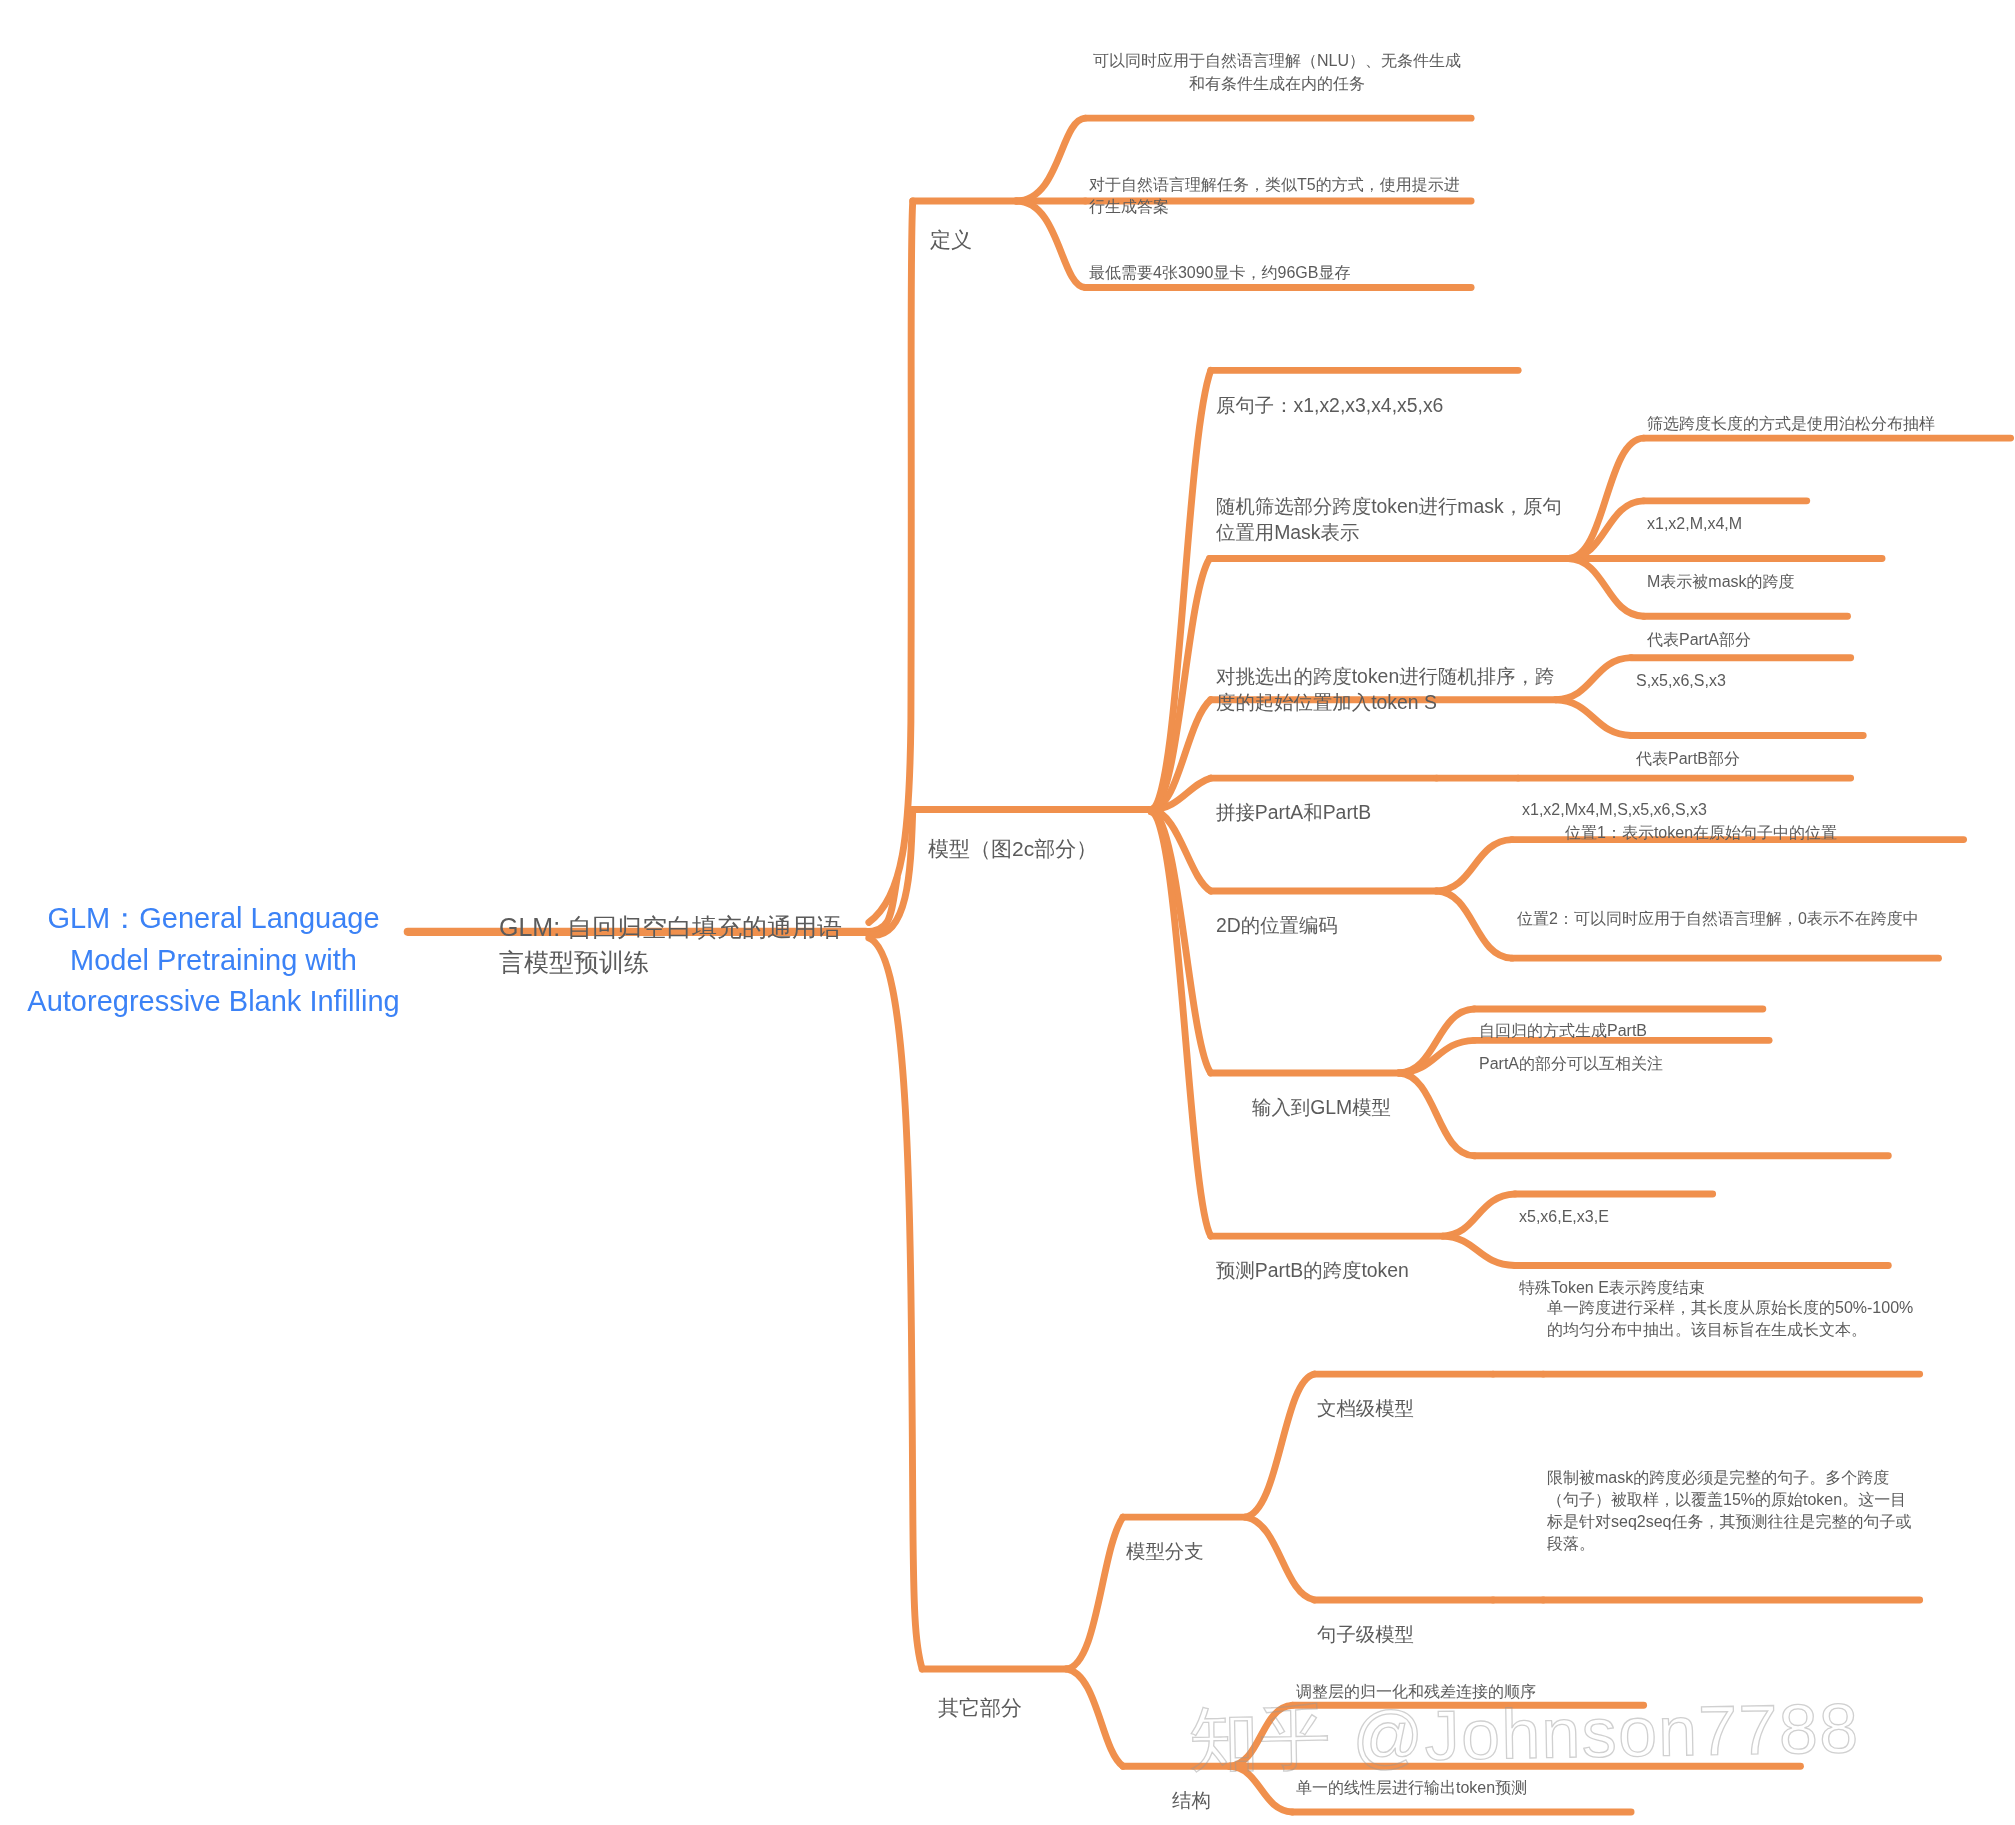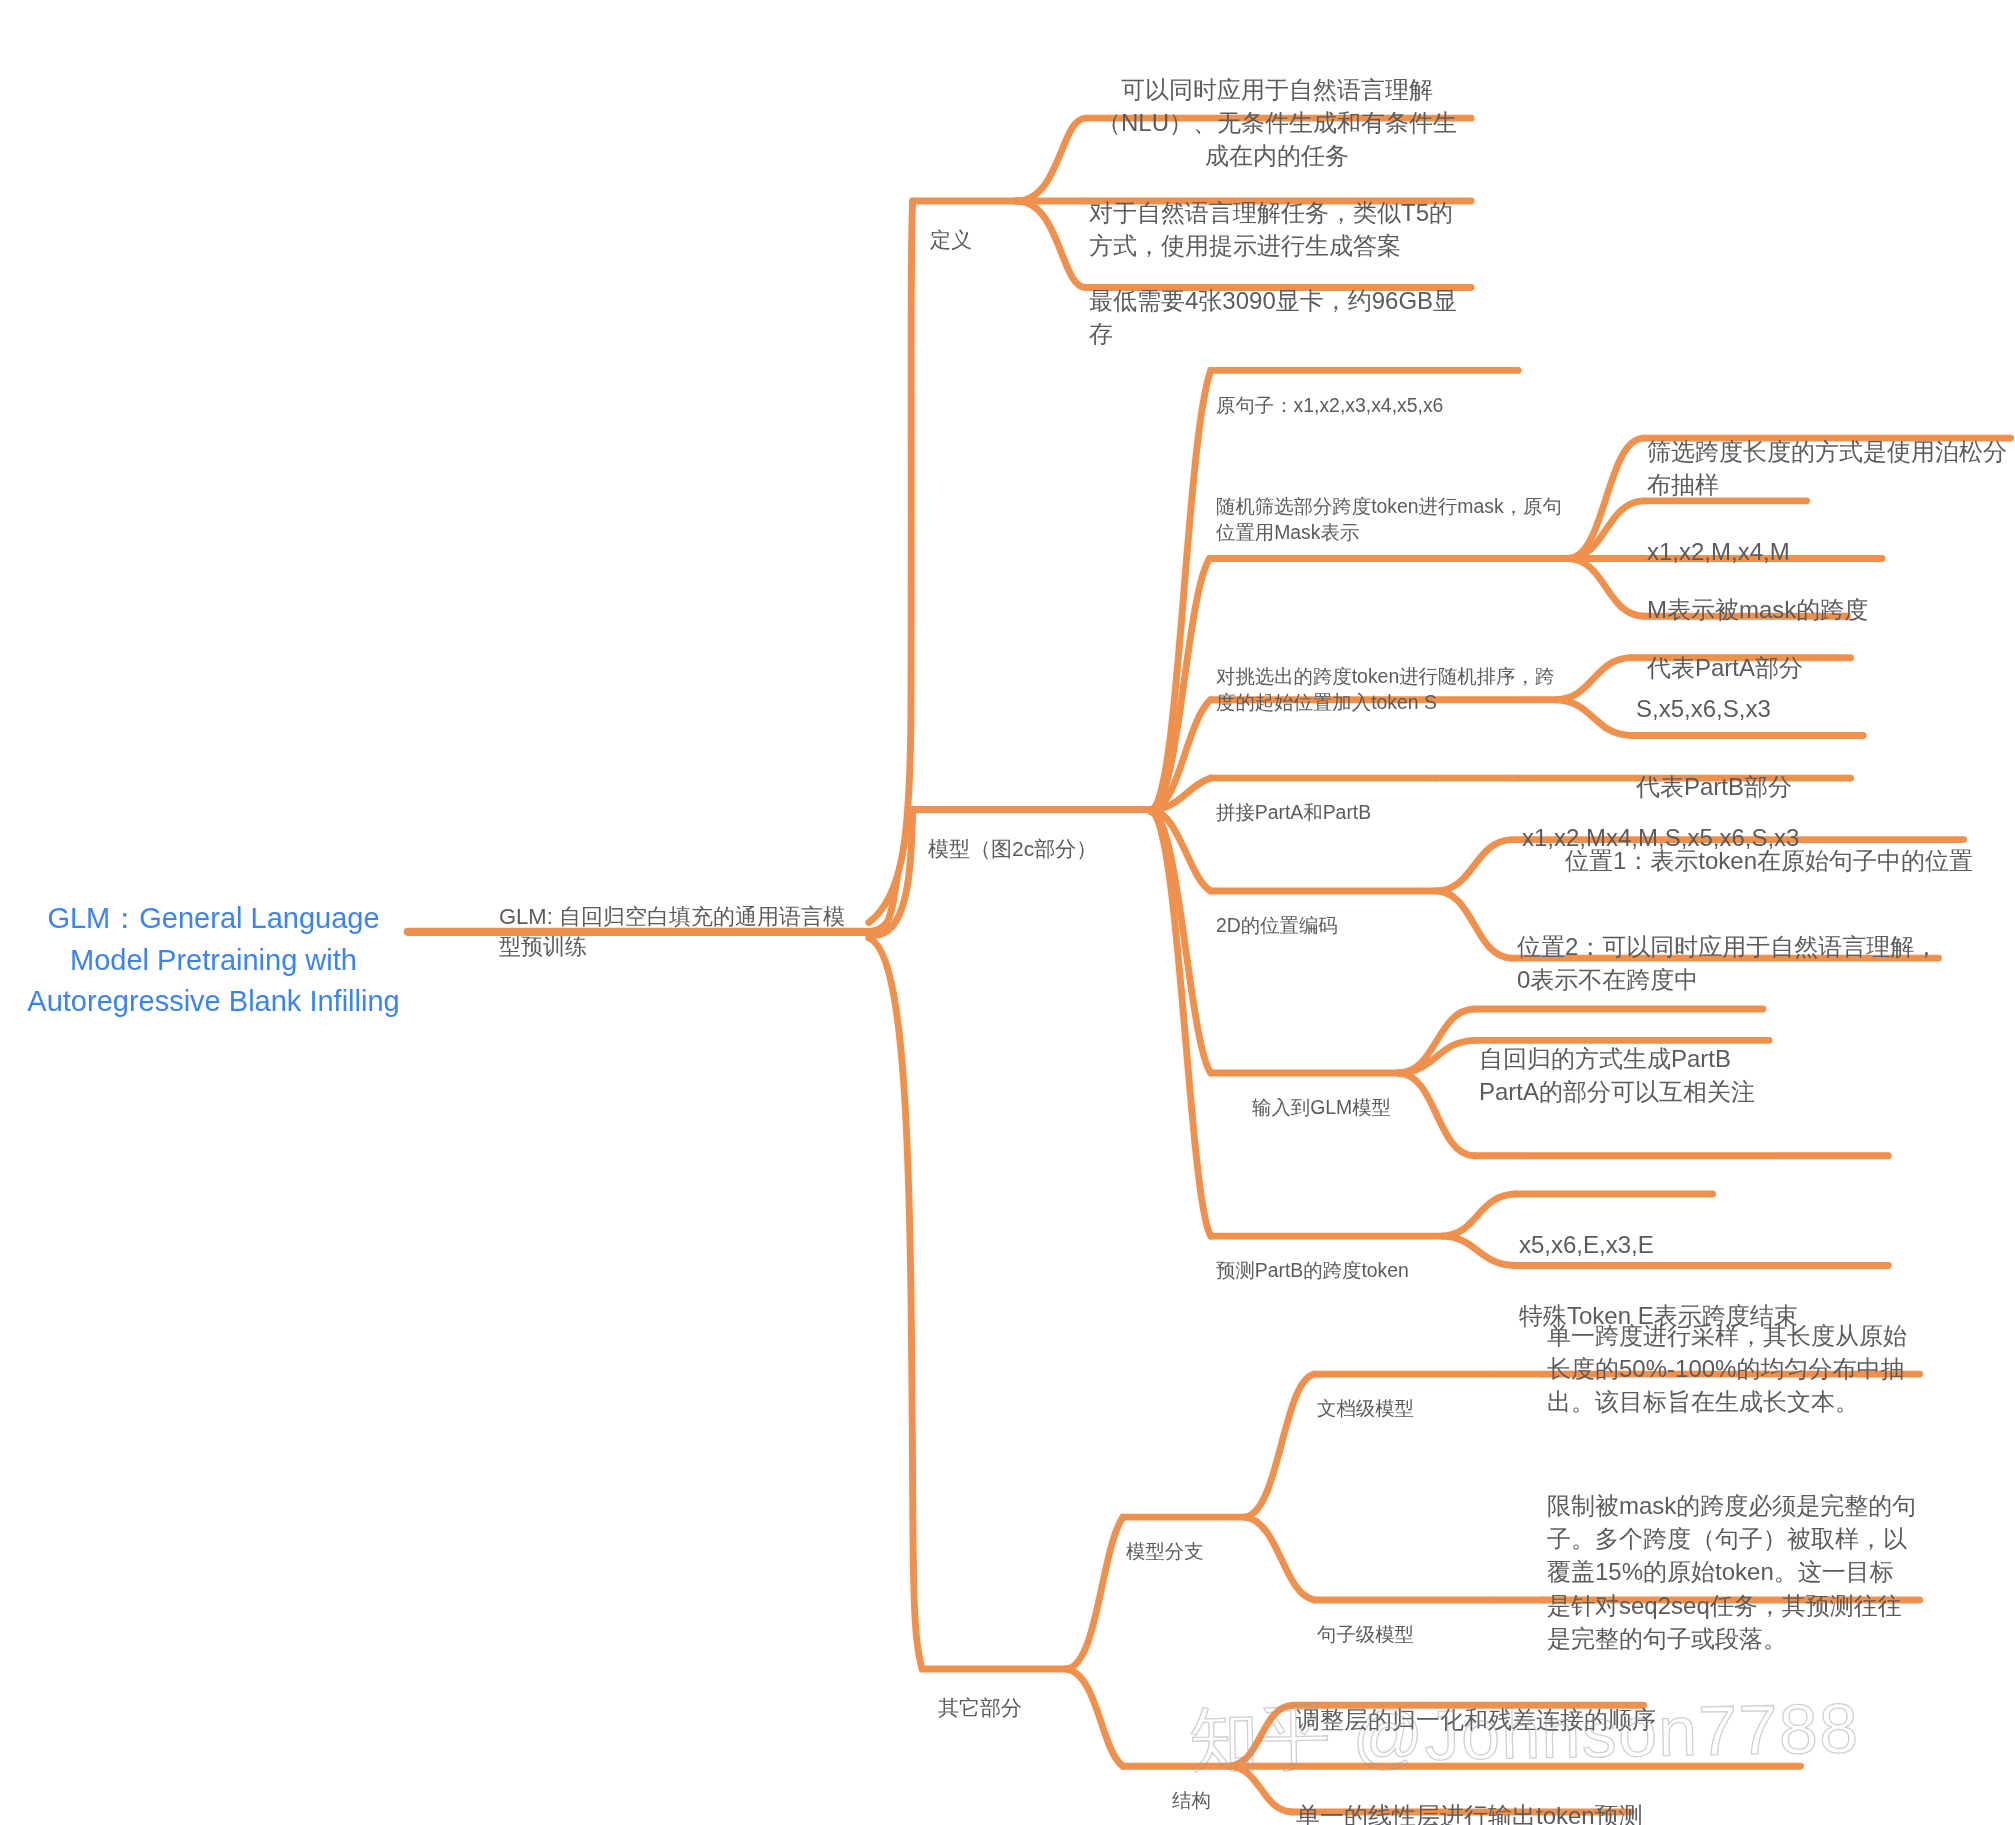--- a/index.html
+++ b/index.html
@@ -20,27 +20,27 @@
   .node-text { display: block; }
 
   
   .root {
     font-size: 29px;
     text-align: center;
     color: #3b82f6;
     line-height: 1.42;
   }
   
-  .lvl1 { font-size: 22px; }
+  .lvl1 { font-size: 25px; }
   
   .lvl2 { font-size: 21px; }
   
   .lvl3 { font-size: 19.4px; }
   
-  .lvl4 { font-size: 24px; }
+  .lvl4 { font-size: 16px; }
 
   .watermark {
     position: absolute;
     left: 1189px; top: 1688px;
     font-size: 70px;
     font-family: "Liberation Sans", "DejaVu Sans", sans-serif;
     color: rgba(255,255,255,0.0);
     -webkit-text-stroke: 1.3px rgba(150,150,150,0.45);
     letter-spacing: 1.3px;
     white-space: nowrap;

